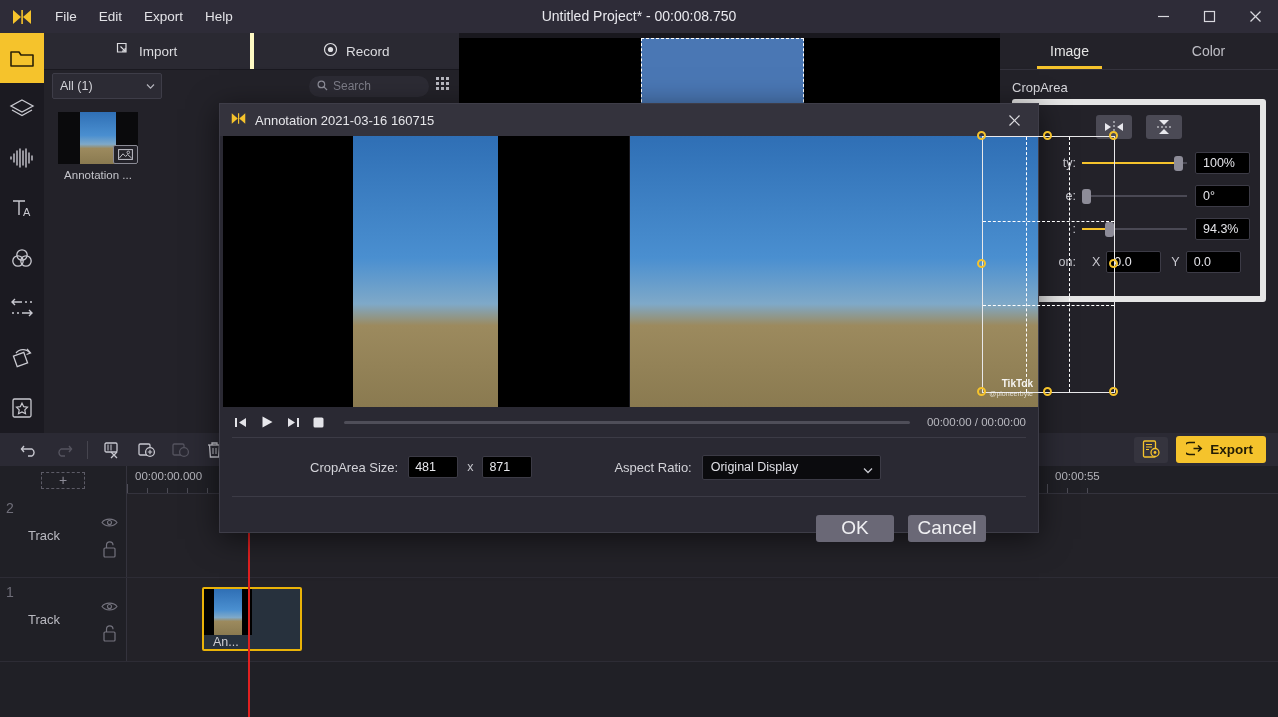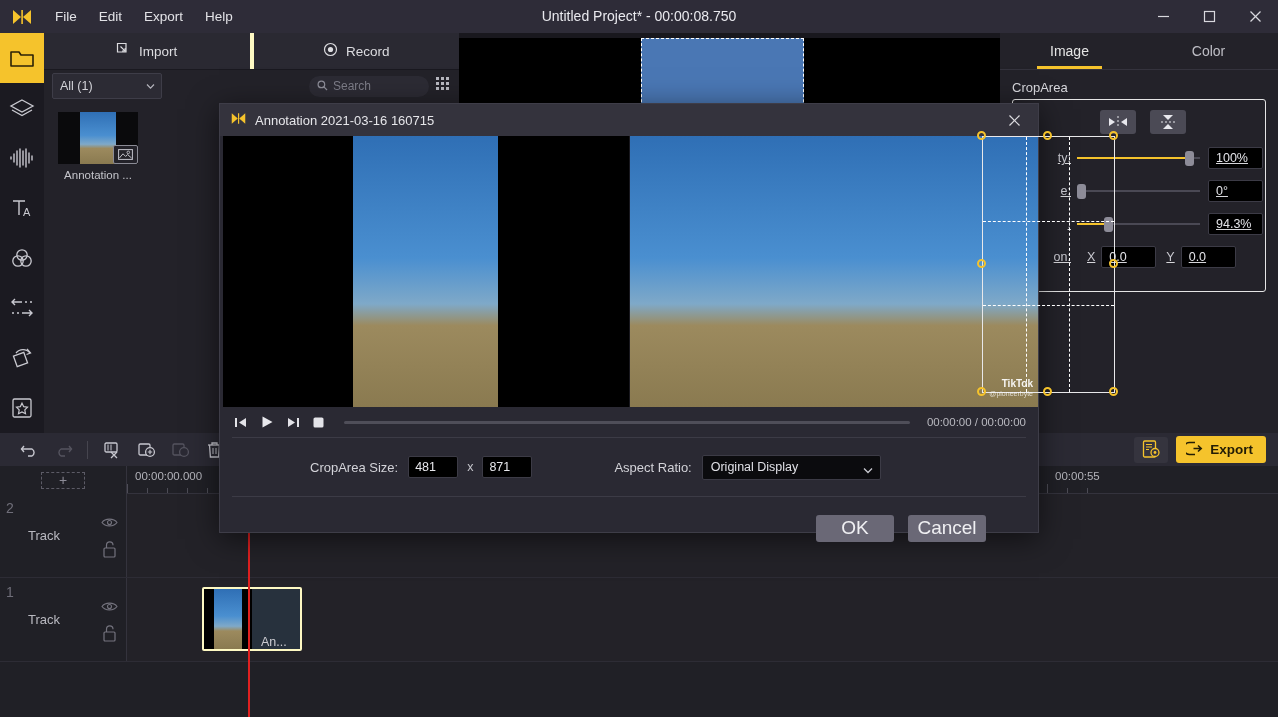--- a/index.html
+++ b/index.html
@@ -103,21 +103,21 @@
     font-size:14px; color:#bfbfc6; cursor:default; position:relative;
   }
   .rtab.active { color:#e5e5e5; }
   .rtab.active::after {
     content:""; position:absolute; bottom:0; left:37px; right:37px;
     height:3px; background:#f5c32c;
   }
   #transform-wrap { padding:10px 12px 0 12px; }
   #transform-title { font-size:13px; color:#d8d8dd; margin-bottom:4px; }
   #transform-box {
-    border:1px solid #e5e5e5; border-radius:3px; padding:10px 2px 12px 10px;text-decoration:underline;
+    border:6px solid #e5e5e5; border-radius:3px; padding:10px 10px 12px 10px;
   }
   .flip-row { display:flex; gap:14px; justify-content:center; margin-bottom:13px; }
   .flip-btn {
     width:36px; height:24px; background:#4b4a55; border-radius:3px;
     display:flex; align-items:center; justify-content:center; cursor:default;
   }
   .prop-row { display:flex; align-items:center; margin-bottom:11px; }
   .prop-label { width:54px; font-size:12.5px; color:#c8c8cf; text-align:right; padding-right:6px; }
   .slider { flex:1; height:16px; position:relative; margin-right:8px; }
   .slider .track {
@@ -168,22 +168,22 @@
   .tl-track-head {
     width:127px; position:relative; border-right:1px solid #34333d; background:#202026;
   }
   .tl-num { position:absolute; left:6px; top:6px; font-size:14px; color:#6f6e79; }
   .tl-name { position:absolute; left:28px; top:34px; font-size:13px; color:#b9b9c0; }
   .tl-eye { position:absolute; right:8px; top:22px; cursor:default; }
   .tl-lock { position:absolute; right:9px; top:47px; cursor:default; }
   .tl-lane { flex:1; position:relative; background:#232228; }
   #clip1 {
     position:absolute; left:75px; top:9px; width:100px; height:64px;
-    background:#27313d; border:2px solid #fef9c3; border-radius:2px;
-    display:flex; align-items:flex-end; overflow:hidden;
+    background:#27313d; border:2px solid #eab308; border-radius:2px;
+    display:flex; align-items:flex-start; overflow:hidden;flex-direction:column;
   }
   #clip1 .cthumb { width:48px; height:100%; background:#000; position:relative; overflow:hidden; }
   #clip1 .cthumb .vid { position:absolute; left:10px; top:0; width:28px; height:100%; }
   #clip1 .clabel { font-size:12.5px; color:#ccccd2; margin-left:9px; }
   #playhead { position:absolute; left:248px; top:466px; width:2px; height:251px; background:#e02020; z-index:5; }
 
   
   #dialog {
     left:219px; top:103px; width:820px; height:430px;
     background:#2a2933; border:1px solid #3e3d48;

